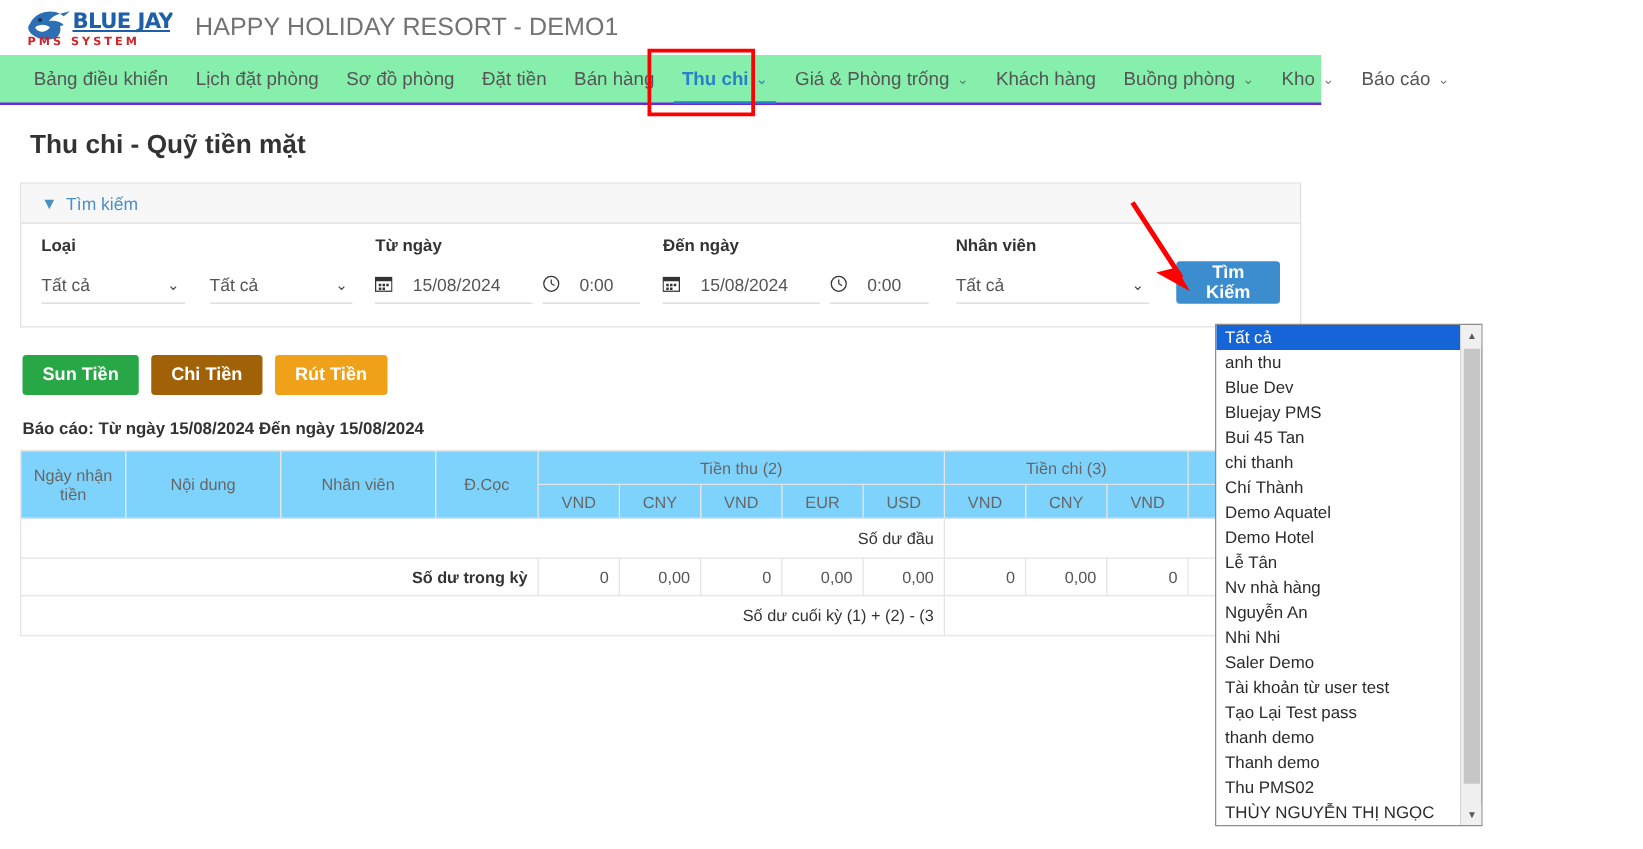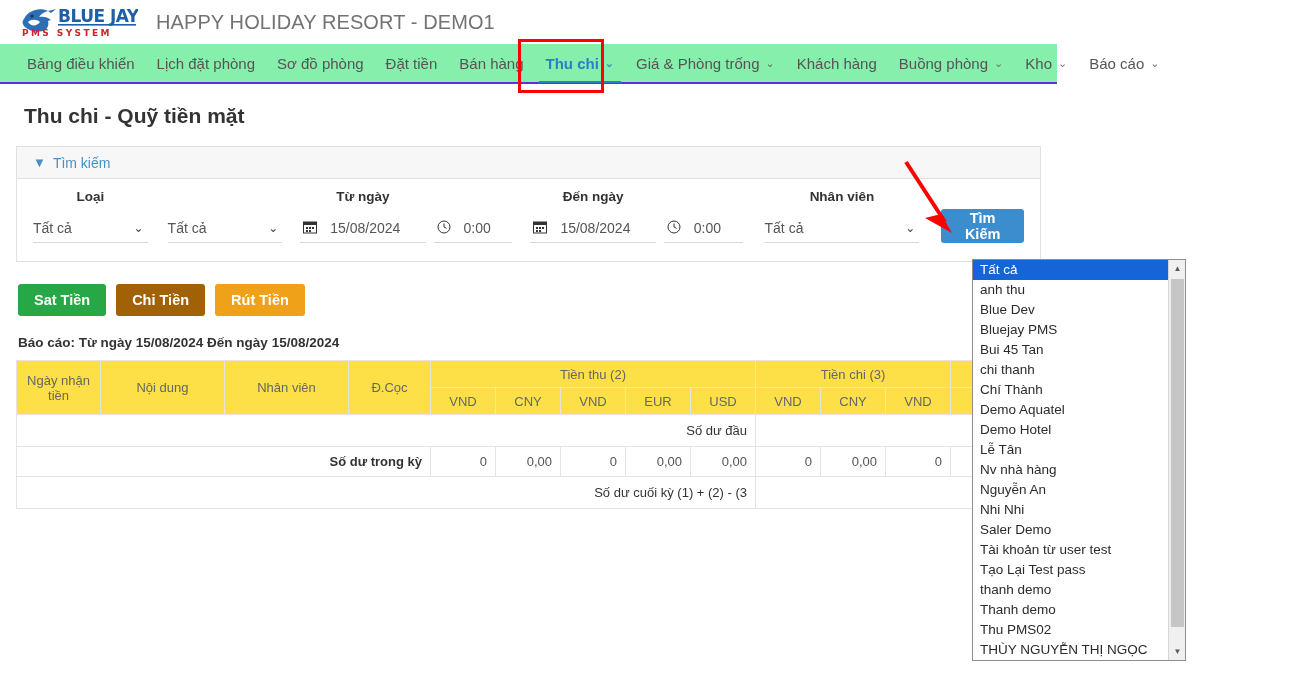--- a/index.html
+++ b/index.html
@@ -77,21 +77,21 @@
     height: 32px;
     display:flex; align-items:center;
     padding-left: 16px;
     color:#4a90c4; font-size:14px;
   }
   .funnel { margin-right:7px; font-size: 13px; }
 
   .panel-body { padding: 10px 16px 18px 16px; }
 
   .filters { display:flex; align-items:flex-end; position:relative; }
-  .fgroup { position:relative;text-align:center; }
+  .fgroup { position:relative; }
   .flabel {
     font-size: 13.5px; color:#333; font-weight:bold;
     margin-bottom: 10px; display:block;
   }
   .fctl {
     border-bottom: 1px solid #d8d8d8;
     height: 29px;
     display:flex; align-items:center;
     font-size: 14px; color:#555;
     position:relative;
@@ -146,21 +146,21 @@
     table-layout: fixed;
   }
   table.report td, table.report th {
     border: 1px solid #e4e4e4;
     padding: 4px 8px;
     font-weight: normal;
     vertical-align: middle;
   }
   .bal-row td { height: 32px; text-align:right; color:#333; font-weight:bold; font-size:13px; }
   thead th {
-    background:#fde047;
+    background:#7dd3fc;
     text-align:center;
     color:#666;
     height: 27px;
   }
   th.grp { font-size: 13px; }
   th.tall { height: 54px; }
   .data-row td { height: 30px; text-align:right; }
   .data-row td.lbl { text-align:right; font-weight:bold; color:#333; }
 
   
@@ -372,21 +372,21 @@
               <span class="chev">⌄</span>
             </div>
           </div>
 
           <button class="btn-search">Tìm Kiếm</button>
         </div>
       </div>
     </div>
 
     <div class="actions">
-      <button class="btn btn-green">Sat Tiền</button>
+      <button class="btn btn-green">Sun Tiền</button>
       <button class="btn btn-blue">Chi Tiền</button>
       <button class="btn btn-orange">Rút Tiền</button>
     </div>
 
     <div class="report-line">Báo cáo: Từ ngày 15/08/2024 Đến ngày 15/08/2024</div>
 
     <table class="report">
       <colgroup>
         <col style="width:84px">
           <col style="width:124px">

